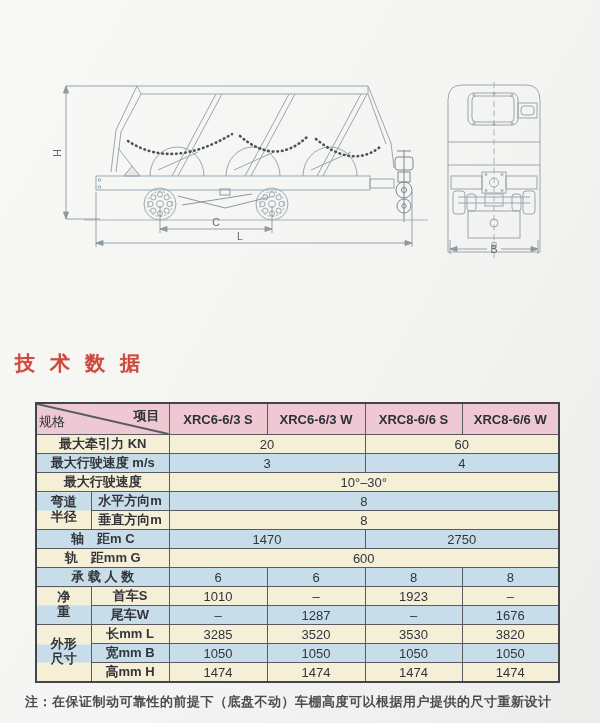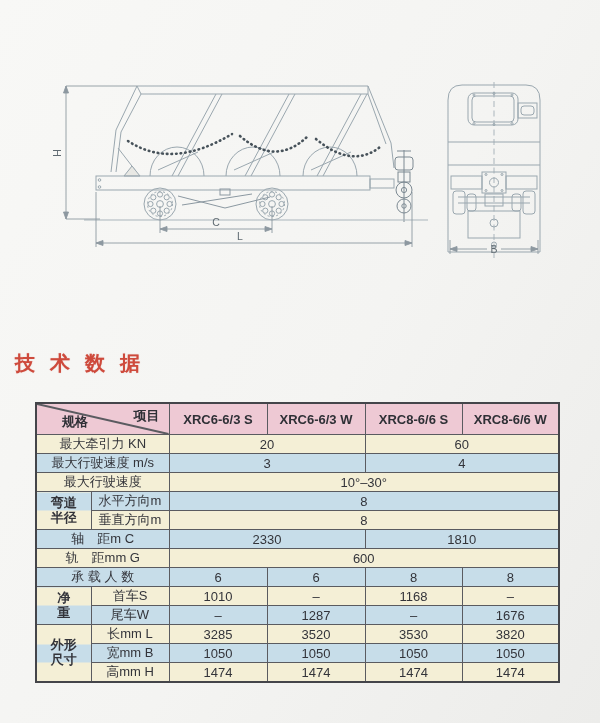--- a/index.html
+++ b/index.html
@@ -21,26 +21,26 @@
     border-collapse:collapse;table-layout:fixed;
     font-size:13px;color:#33343a;border:2px solid #44454a;
   }
   table.spec td{
     border:1px solid #5a5b60;text-align:center;vertical-align:middle;
     height:18px;padding:0 1px;white-space:nowrap;overflow:hidden;
   }
   tr.hdr td{height:30px;background:#eec9d4;font-weight:bold;color:#2f3036;}
   .cream td{background:#f4efd6;}
   .blue td{background:#c7dde9;}
-  td.lbl{font-weight:normal;}
+  td.lbl{font-weight:bold;}
   td.corner{position:relative;padding:0;}
   td.corner svg{position:absolute;top:0;left:0;width:100%;height:100%;}
   .c-item{position:absolute;top:3px;right:9px;font-weight:bold;}
-  .c-spec{position:absolute;bottom:3px;left:25px;font-weight:bold;}
-  td.grp{font-weight:bold;line-height:1.15;}
+  .c-spec{position:absolute;bottom:3px;left:2px;font-weight:normal;}
+  td.grp{font-weight:bold;line-height:1.15;font-family:Liberation Mono, monospace;}
   td.grp div{pointer-events:none;}
   tr .grp-curve{background:linear-gradient(180deg,#c7dde9 0,#c7dde9 50%,#f4efd6 50%,#f4efd6 100%);}
   tr .grp-weight{background:linear-gradient(180deg,#f4efd6 0,#f4efd6 50%,#c7dde9 50%,#c7dde9 100%);}
   tr .grp-dims{background:linear-gradient(180deg,#f4efd6 0,#f4efd6 33.4%,#c7dde9 33.4%,#c7dde9 66.7%,#f4efd6 66.7%,#f4efd6 100%);}
   .note{
     position:absolute;top:693px;left:25px;width:560px;
     font-size:13px;font-weight:bold;color:#4b4b4d;letter-spacing:.5px;white-space:nowrap;
   }
 </style>
 </head>
@@ -259,22 +259,22 @@
       <td class="lbl">水平方向m</td>
       <td colspan="4">8</td>
     </tr>
     <tr class="cream">
       <td class="lbl">垂直方向m</td>
       <td colspan="4">8</td>
     </tr>
 
     <tr class="blue">
       <td colspan="2" class="lbl">轴　距m C</td>
-      <td colspan="2">2330</td>
-      <td colspan="2">1810</td>
+      <td colspan="2">1470</td>
+      <td colspan="2">2750</td>
     </tr>
 
     <tr class="cream">
       <td colspan="2" class="lbl">轨　距mm G</td>
       <td colspan="4">600</td>
     </tr>
 
     <tr class="blue">
       <td colspan="2" class="lbl">承 载 人 数</td>
       <td>6</td>
@@ -284,21 +284,21 @@
     </tr>
 
     <tr class="cream">
       <td rowspan="2" class="grp grp-weight">
         <div>净</div>
         <div>重</div>
       </td>
       <td class="lbl">首车S</td>
       <td>1010</td>
       <td>–</td>
-      <td>1168</td>
+      <td>1923</td>
       <td>–</td>
     </tr>
     <tr class="blue">
       <td class="lbl">尾车W</td>
       <td>–</td>
       <td>1287</td>
       <td>–</td>
       <td>1676</td>
     </tr>
 
@@ -323,14 +323,15 @@
     <tr class="cream">
       <td class="lbl">高mm H</td>
       <td>1474</td>
       <td>1474</td>
       <td>1474</td>
       <td>1474</td>
     </tr>
     </tbody>
   </table>
 
+  <div class="note">注：在保证制动可靠性的前提下（底盘不动）车棚高度可以根据用户提供的尺寸重新设计</div>
 
 </div>
 
 </body></html>

